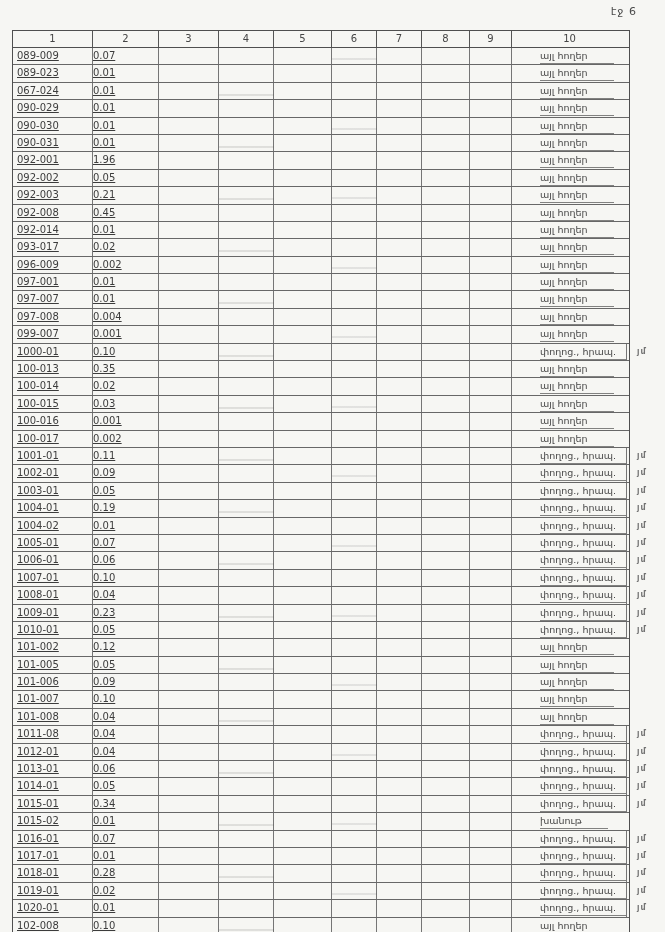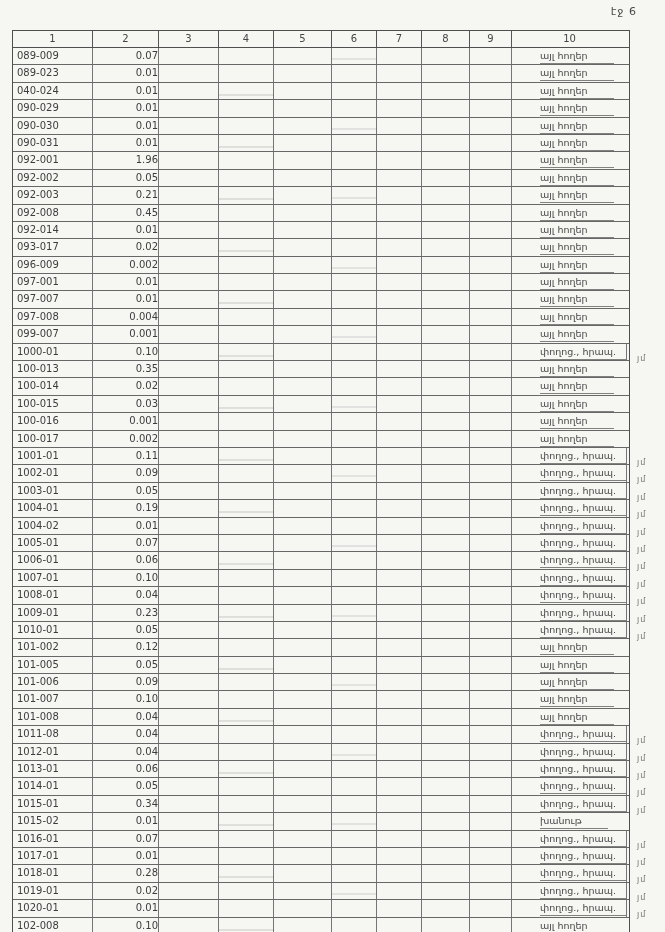--- a/index.html
+++ b/index.html
@@ -30,33 +30,33 @@
   }
   .header-cell:last-child{border-right:none;}
   .data-row{height:16.4px;border-bottom:1px solid rgba(78,78,78,.85);}
   .data-row:last-child{border-bottom:none;}
   .cell{
     border-right:1px solid rgba(85,85,85,.8);
     font-size:10px;line-height:16px;
     white-space:nowrap;overflow:hidden;
   }
   .cell:last-child{border-right:none;}
-  .code-cell{padding-left:4px;color:#3c3c3c;}
-  .value-cell{text-align:right;color:#3c3c3c;}
+  .code-cell{padding-left:4px;color:#3c3c3c;text-decoration:underline;}
+  .value-cell{text-align:left;color:#3c3c3c;text-decoration:underline;}
   .label-cell{padding-left:4px;font-size:9.5px;color:#464646;}
   .label-text{
     display:inline-block;
     border-bottom:1px solid rgba(90,90,90,.75);
     padding-right:26px;
     line-height:14px;
     margin-left:24px;
   }
   .margin-note{
-    position:absolute;left:624px;top:10px;
-    font-size:8px;color:#737373;letter-spacing:1px;
+    position:absolute;left:624px;top:3px;
+    font-size:8px;color:#737373;letter-spacing:1px;font-weight:bold;
   }
   
   .data-row:nth-child(3n) .cell:nth-child(4){
     background:linear-gradient(to bottom, transparent 11px, rgba(110,110,110,.35) 12px, transparent 13px);
   }
   .data-row:nth-child(4n+1) .cell:nth-child(6){
     background:linear-gradient(to bottom, transparent 10px, rgba(110,110,110,.3) 11px, transparent 12px);
   }
 </style>
 </head>
@@ -96,21 +96,21 @@
         <div class="cell "></div>
         <div class="cell "></div>
         <div class="cell "></div>
         <div class="cell "></div>
         <div class="cell "></div>
         <div class="cell "></div>
         <div class="cell "></div>
         <div class="cell label-cell"><span class="label-text">այլ հողեր</span></div>
       </div>
       <div class="grid-row data-row">
-        <div class="cell code-cell">040-024</div>
+        <div class="cell code-cell">067-024</div>
         <div class="cell value-cell">0.01</div>
         <div class="cell "></div>
         <div class="cell "></div>
         <div class="cell "></div>
         <div class="cell "></div>
         <div class="cell "></div>
         <div class="cell "></div>
         <div class="cell "></div>
         <div class="cell label-cell"><span class="label-text">այլ հողեր</span></div>
       </div>

